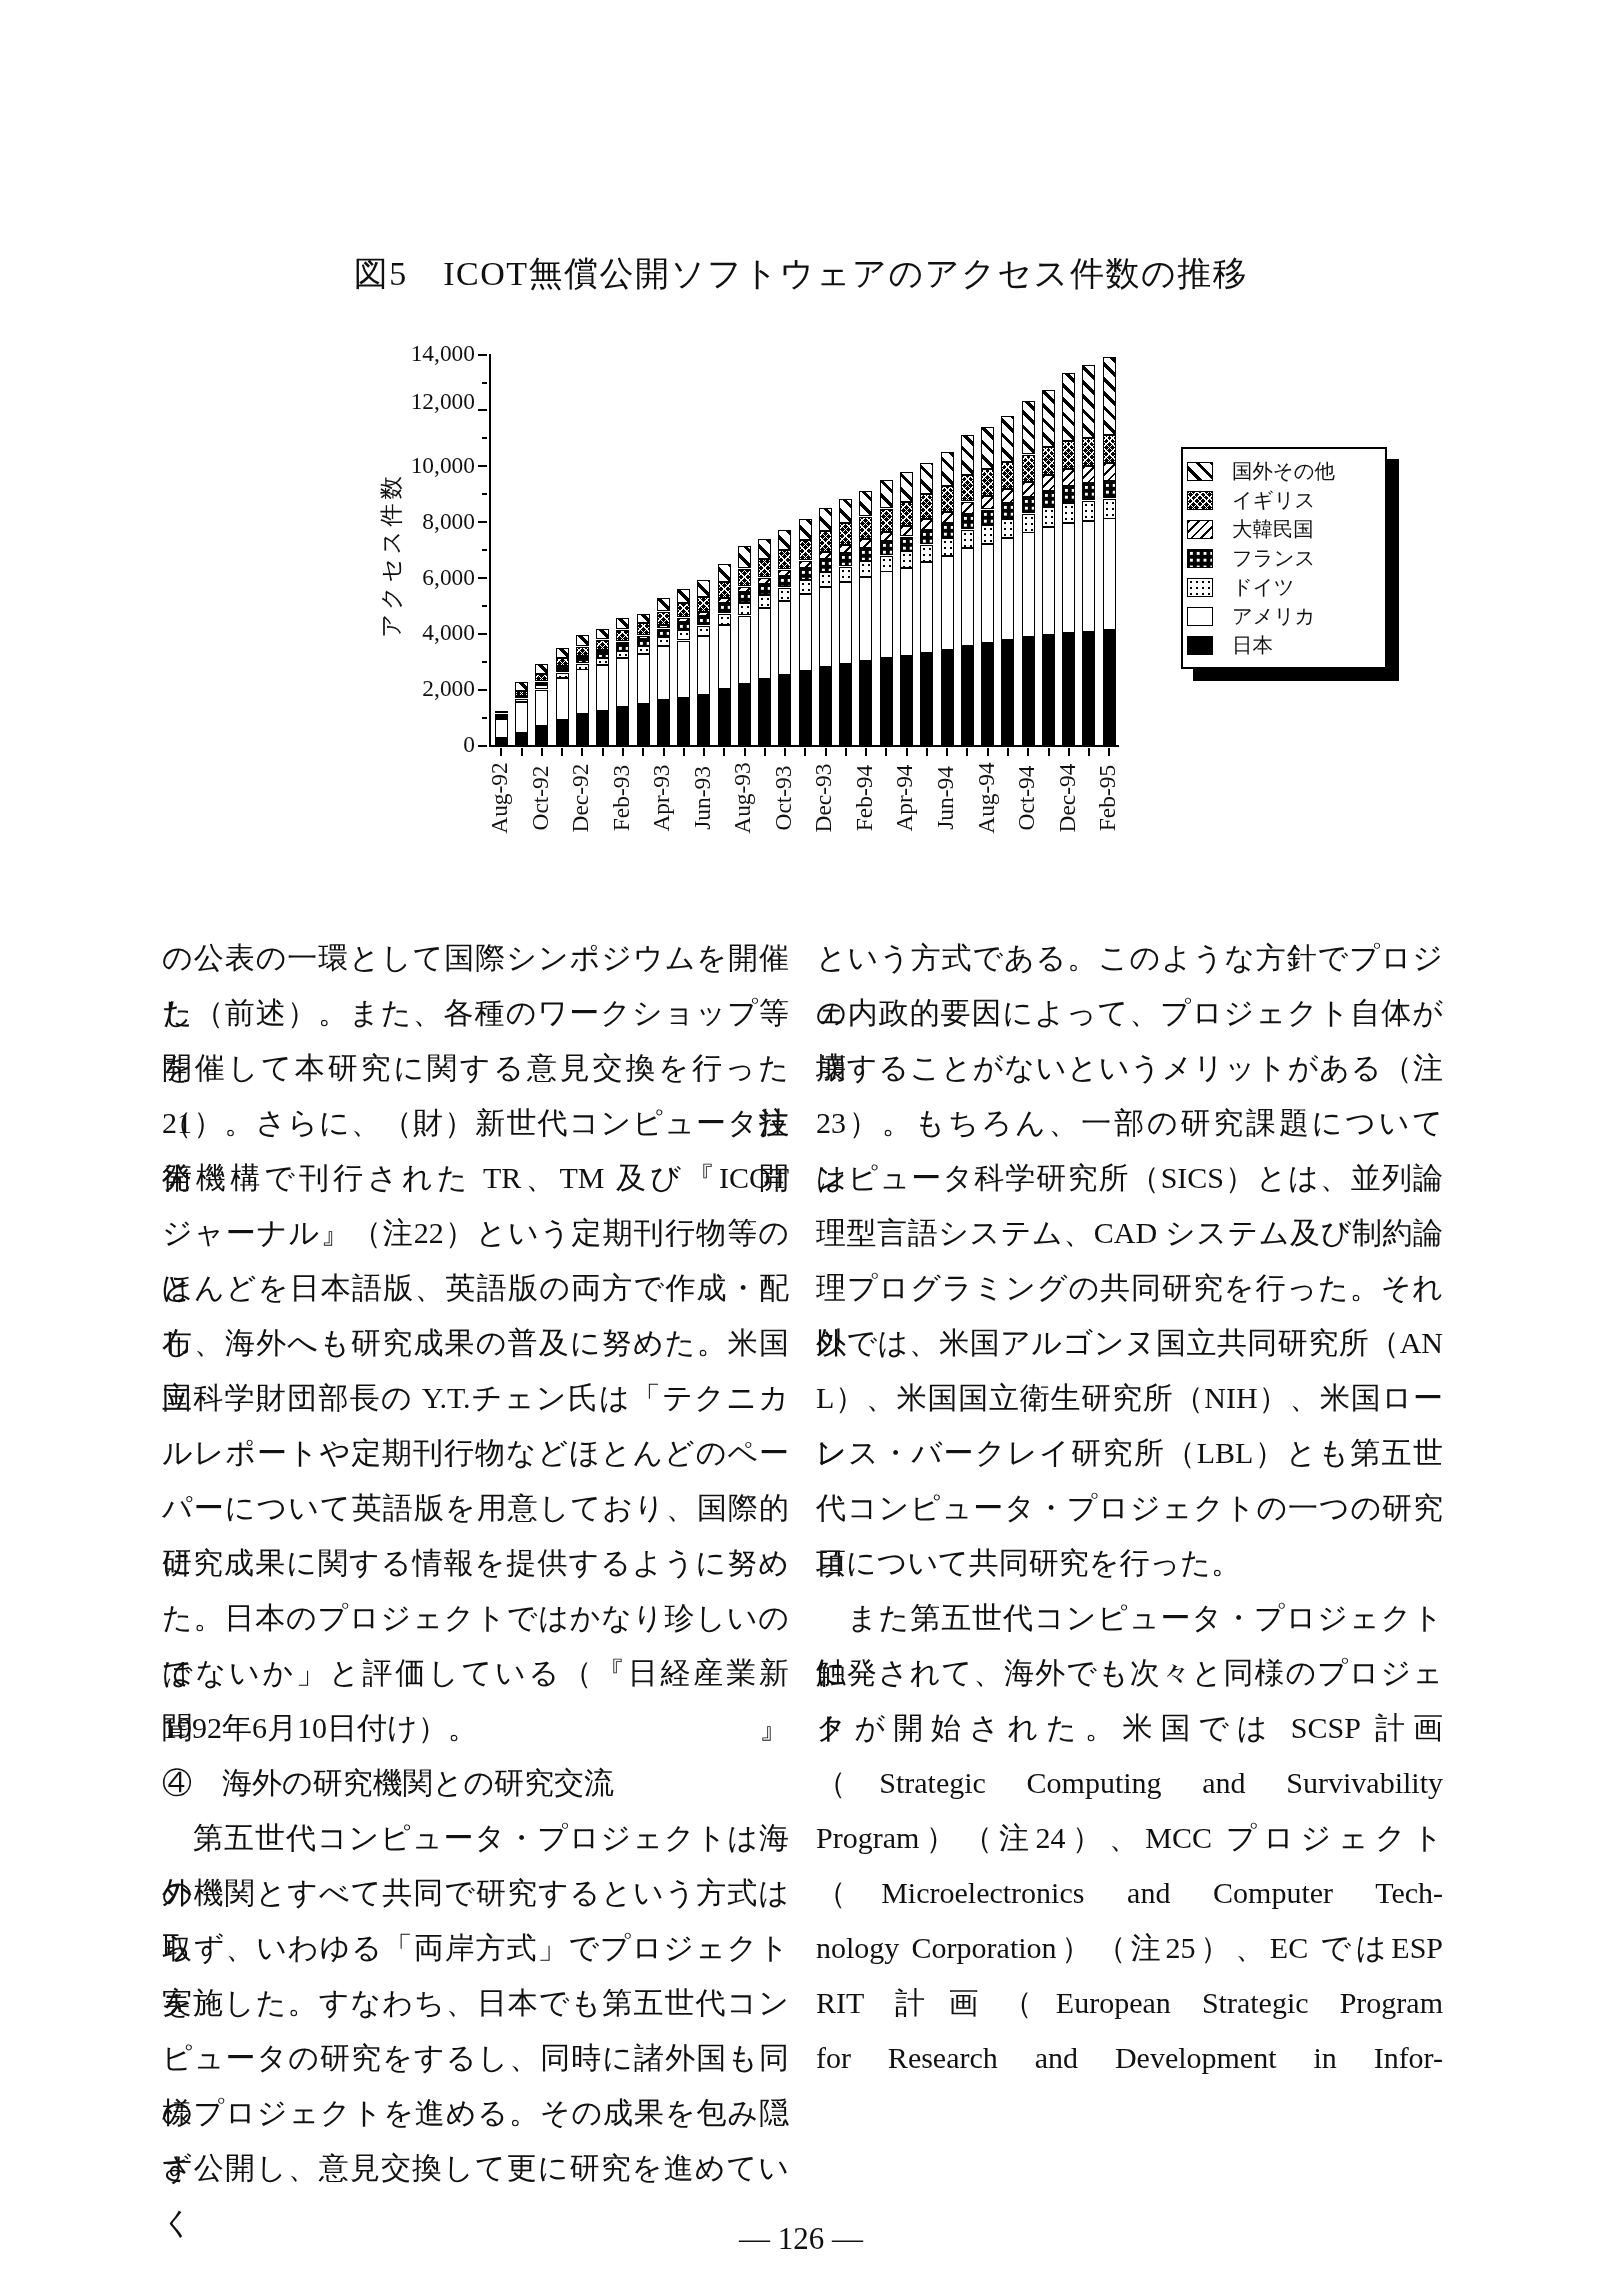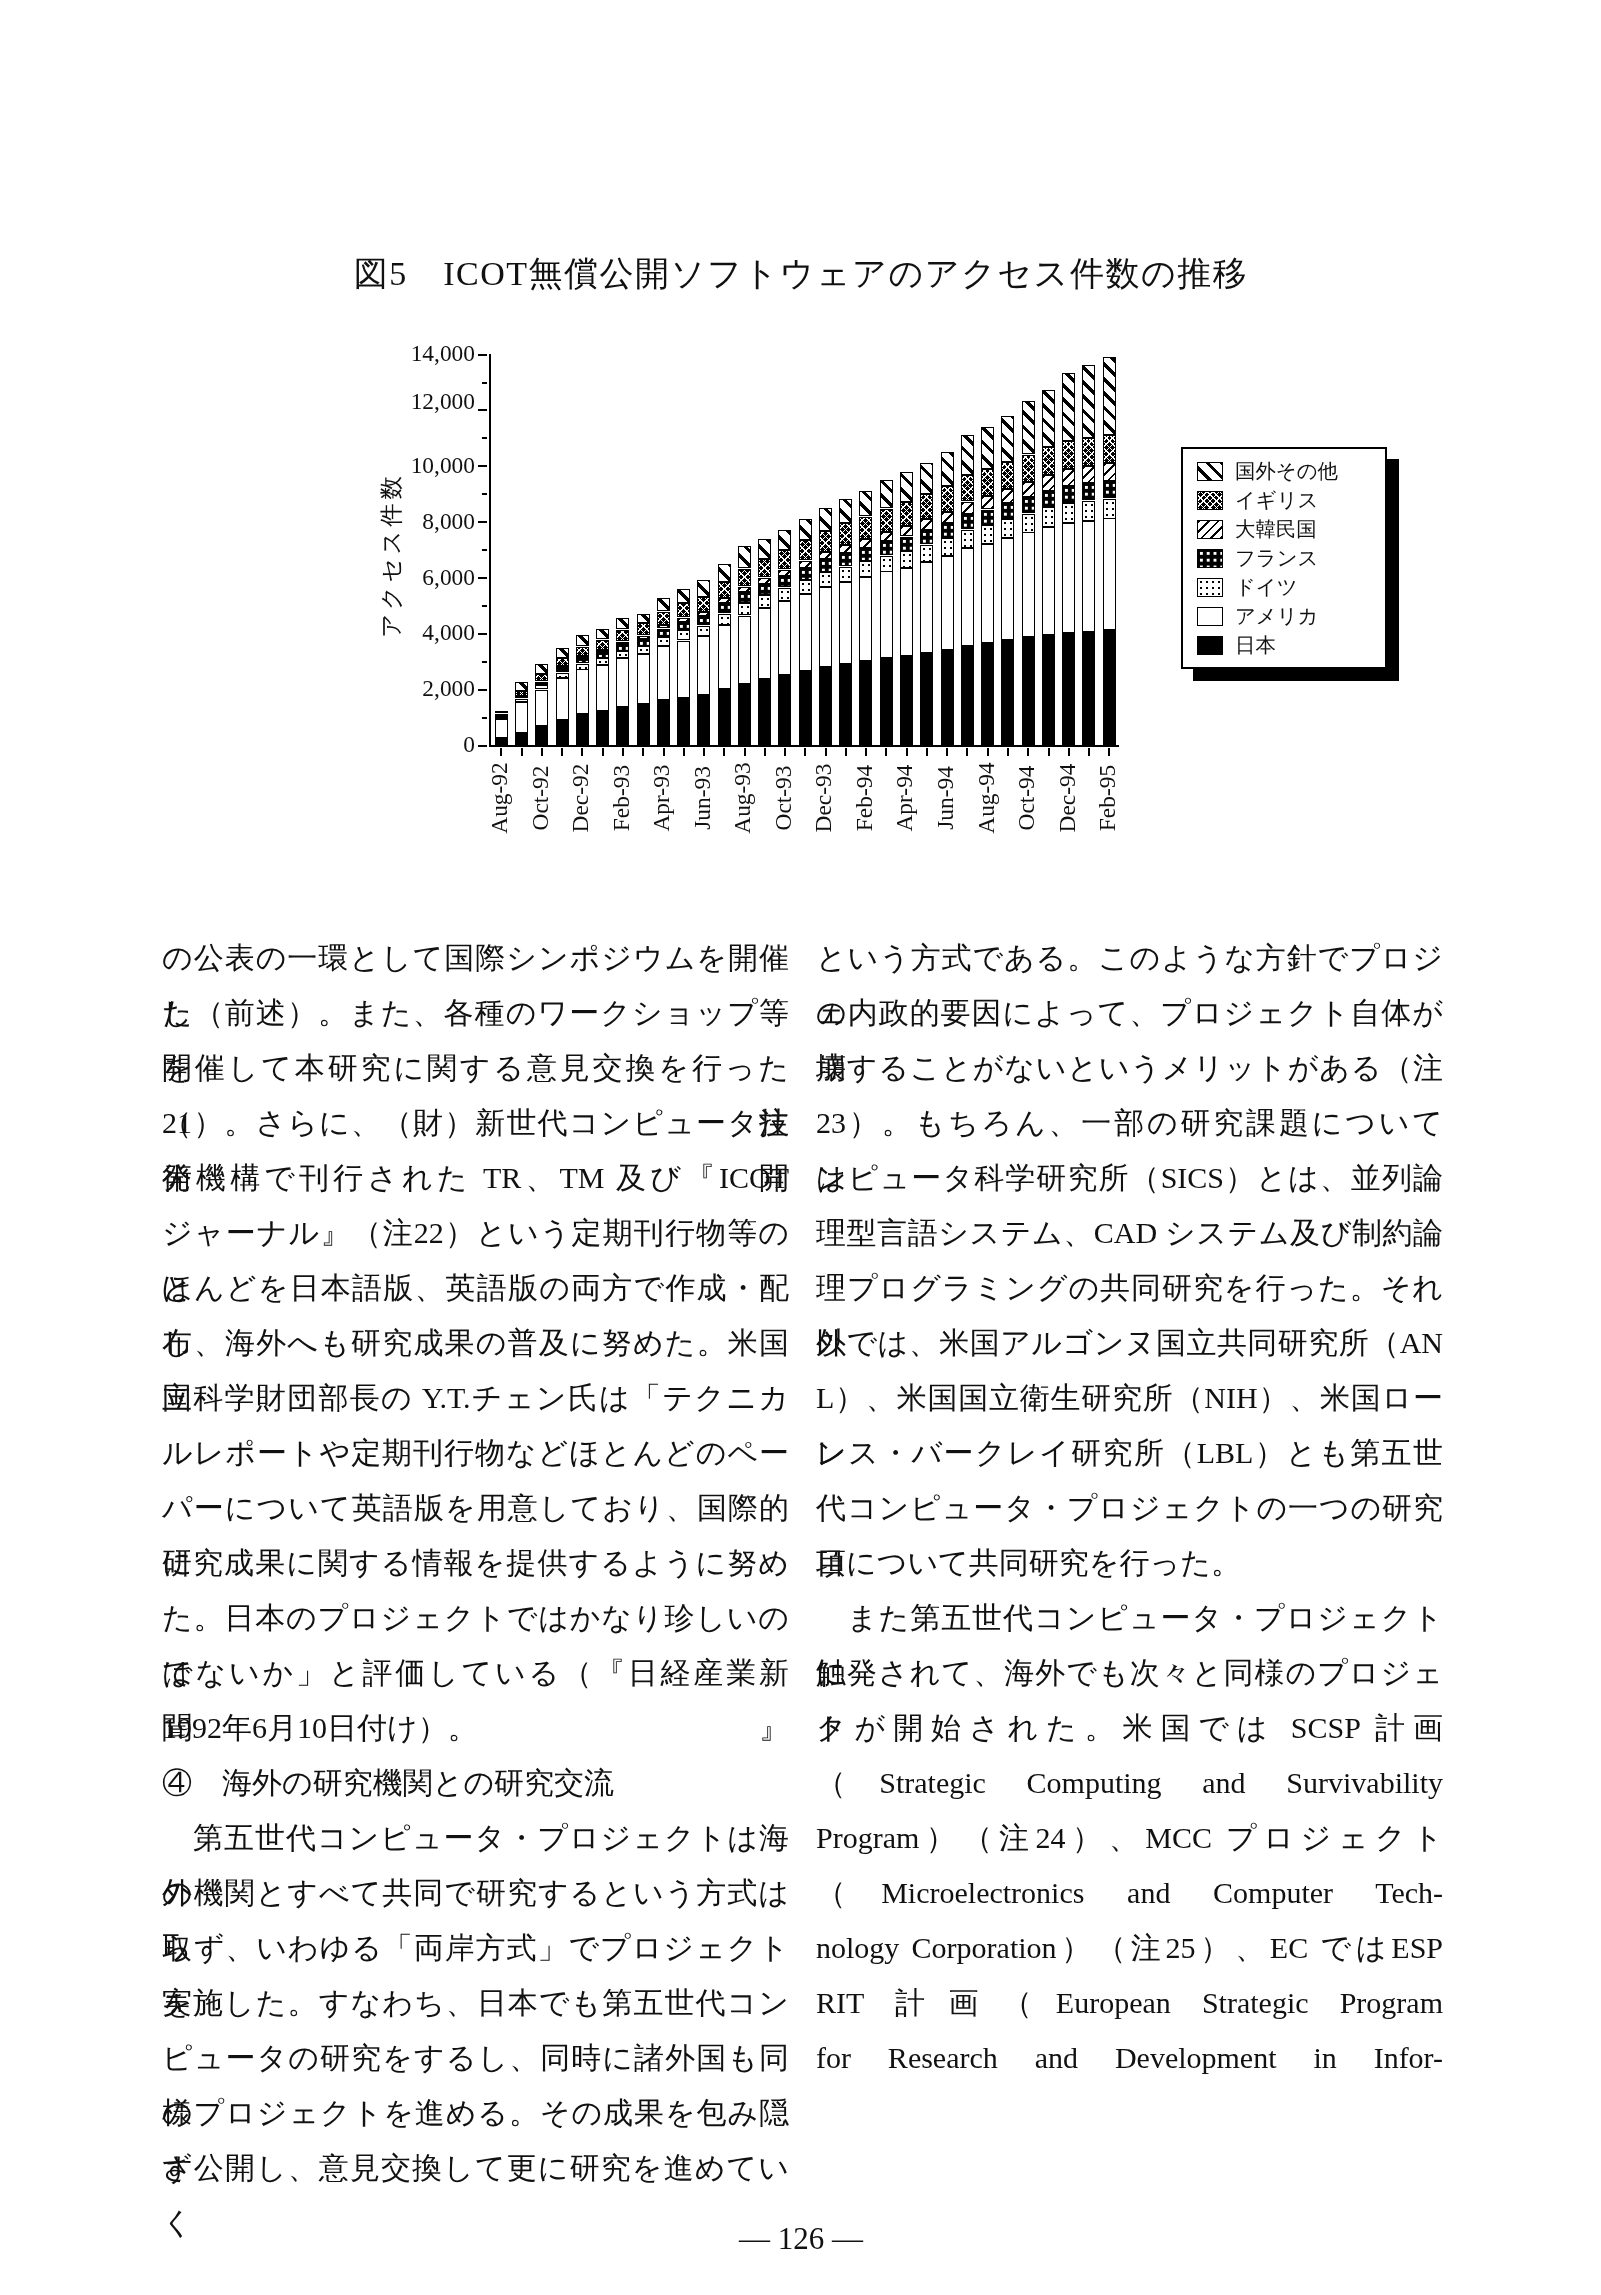--- a/index.html
+++ b/index.html
@@ -29,21 +29,21 @@
   .pat-black-white-dots{background-color:#000;
     background-image:radial-gradient(circle,#fff 1.5px,transparent 1.7px);background-size:6.8px 6.8px;}
   .pat-diagonal-lines{background:repeating-linear-gradient(135deg,#000 0 1.9px,#fff 1.9px 6.8px);}
   .pat-crosshatch-dense{background-color:#000;
     background-image:repeating-linear-gradient(45deg,#fff 0 1.1px,transparent 1.1px 4.5px),
                      repeating-linear-gradient(-45deg,#fff 0 1.1px,transparent 1.1px 4.5px);}
   .pat-diagonal-hatch{background:repeating-linear-gradient(45deg,#fff 0 6.8px,#000 6.8px 10.2px);}
   
   .legend{position:absolute;left:819px;top:107px;width:202px;background:#fff;
           border:2.3px solid #000;box-shadow:12px 12px 0 #000;padding:7.6px 0;}
-  .legend-item{display:flex;align-items:center;gap:12px;height:29px;padding:0 14px;}
+  .legend-item{display:flex;align-items:center;gap:19px;height:29px;padding:0 4px;}
   .legend-swatch{width:26px;height:19px;border:1.5px solid #000;box-sizing:border-box;flex:0 0 auto;}
   .legend-label{font-size:20.4px;white-space:nowrap;}
   
   .source-line{position:absolute;left:340px;top:840px;font-size:31px;letter-spacing:0.8px;}
   .col{position:absolute;top:930px;width:627px;font-size:30px;}
   .col-left{left:162px;}
   .col-right{left:816px;}
   .line{height:55px;line-height:55px;text-align:justify;text-align-last:justify;white-space:nowrap0;}
   .line.nj{text-align:left;text-align-last:auto;}
   .footer{position:absolute;top:2221px;left:0;width:100%;text-align:center;font-size:31px;}

